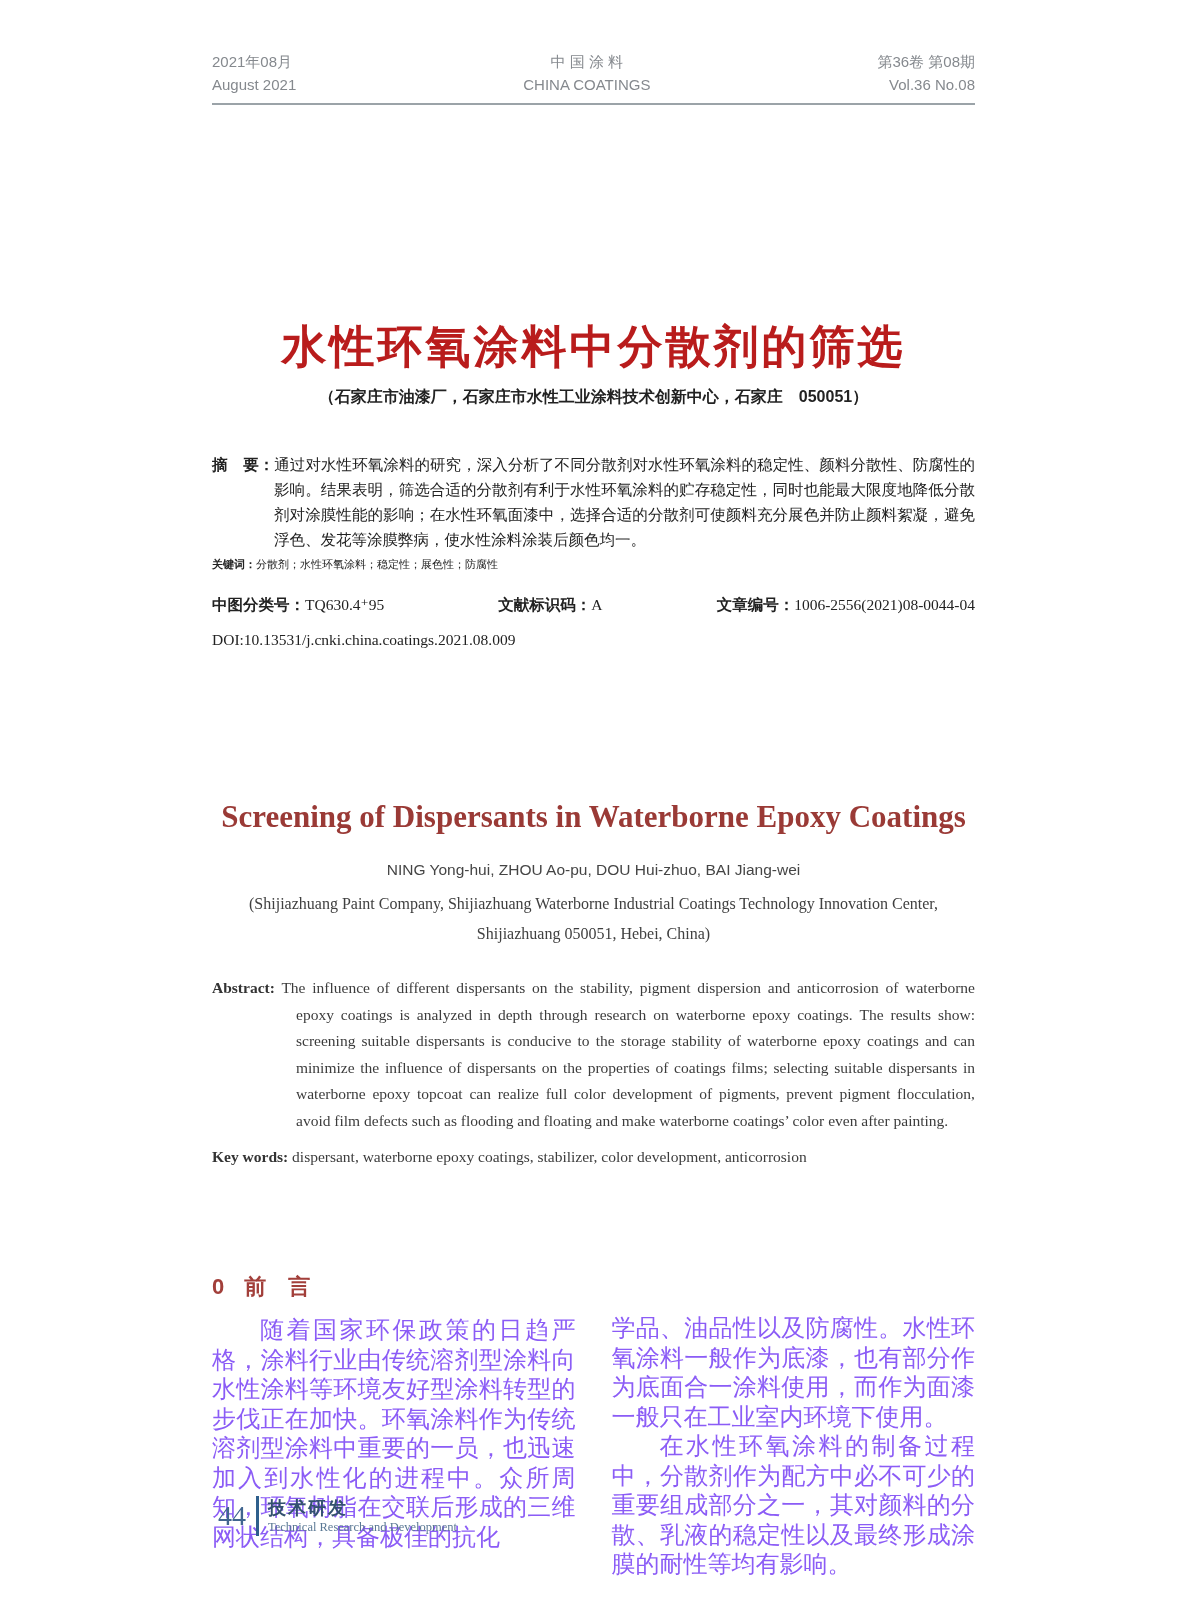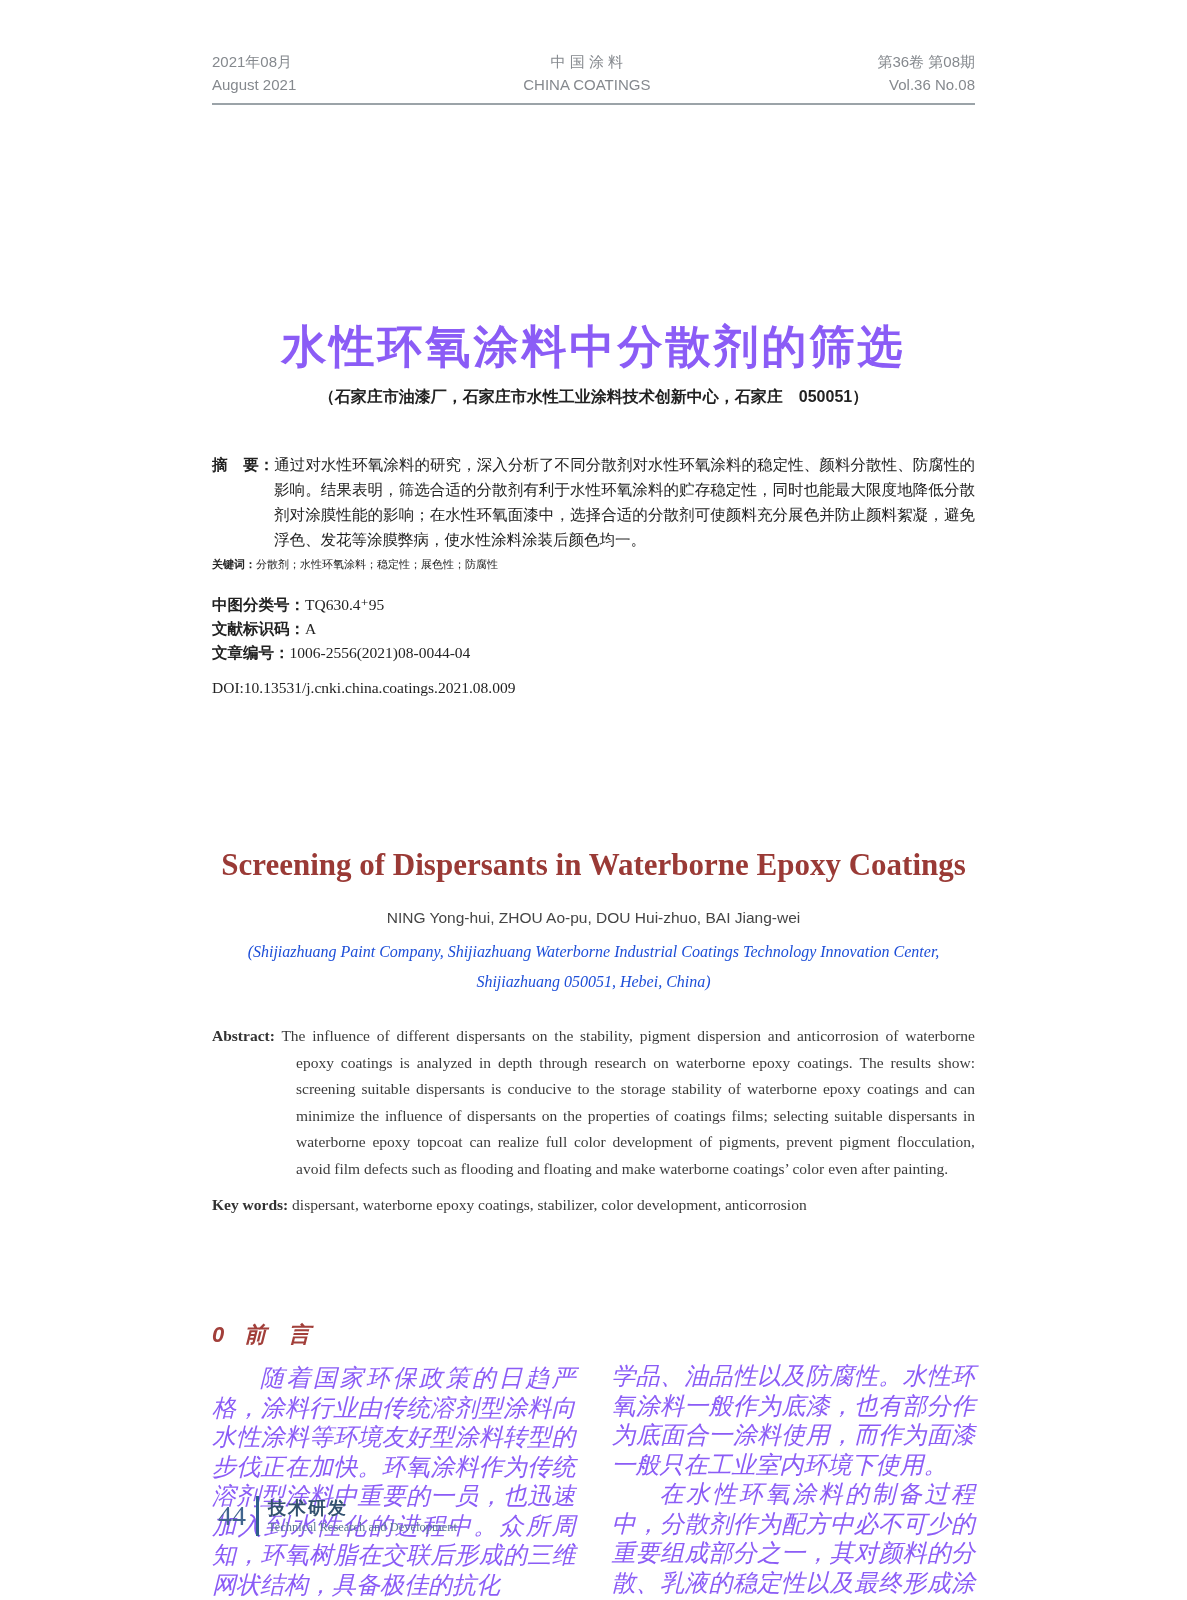--- a/index.html
+++ b/index.html
@@ -34,21 +34,21 @@
   .jh-right { text-align: right; }
 
   
   .cn-title {
     margin-top: 212px;
     text-align: center;
     font-family: "Liberation Sans", "DejaVu Sans", sans-serif;
     font-weight: bold;
     font-size: 45px;
     letter-spacing: 3px;
-    color: #8b5cf6;
+    color: #b91c1c;
   }
   .cn-authors {
     margin-top: 30px;
     text-align: center;
     font-family: "Liberation Sans", "DejaVu Sans", sans-serif;
     font-weight: bold;
     font-size: 17px;
     color: #222;
   }
   .cn-affiliation {
@@ -82,21 +82,20 @@
   }
 
   
   .class-row {
     margin: 16px 132px 0;
     display: flex;
     justify-content: space-between;
     font-size: 15.5px;
     line-height: 24px;
     color: #222;
-    flex-direction: column;
   }
   .doi-line {
     margin: 14px 132px 0;
     font-size: 15.5px;
     color: #222;
   }
 
   
   .en-title {
     margin-top: 150px;
@@ -108,24 +107,23 @@
   .en-authors {
     margin-top: 26px;
     text-align: center;
     font-family: "Liberation Sans", "DejaVu Sans", sans-serif;
     font-size: 15.5px;
     color: #454545;
   }
   .en-affiliation {
     margin: 10px 132px 0;
     text-align: center;
-    font-style: italic;
     font-size: 16px;
     line-height: 30px;
-    color: #1d4ed8;
+    color: #404040;
   }
   .abstract-en {
     margin: 26px 132px 0;
     font-size: 15.5px;
     line-height: 26.5px;
     text-align: justify;
     color: #3c3c3c;
   }
   .hang-en { padding-left: 84px; text-indent: -84px; }
   .lbl-en { font-weight: bold; color: #333; }
@@ -133,21 +131,20 @@
     margin: 14px 132px 0;
     font-size: 15.5px;
     color: #3c3c3c;
   }
 
   
   .body-columns {
     margin: 106px 132px 0;
     display: flex;
     gap: 36px;
-    font-style: italic;
   }
   .col { width: 443px; }
   .section-heading {
     font-family: "Liberation Sans", "DejaVu Sans", sans-serif;
     font-weight: bold;
     font-size: 22px;
     color: #a23f3a;
     margin-bottom: 14px;
   }
   .section-heading .sec-no { margin-right: 20px; }

